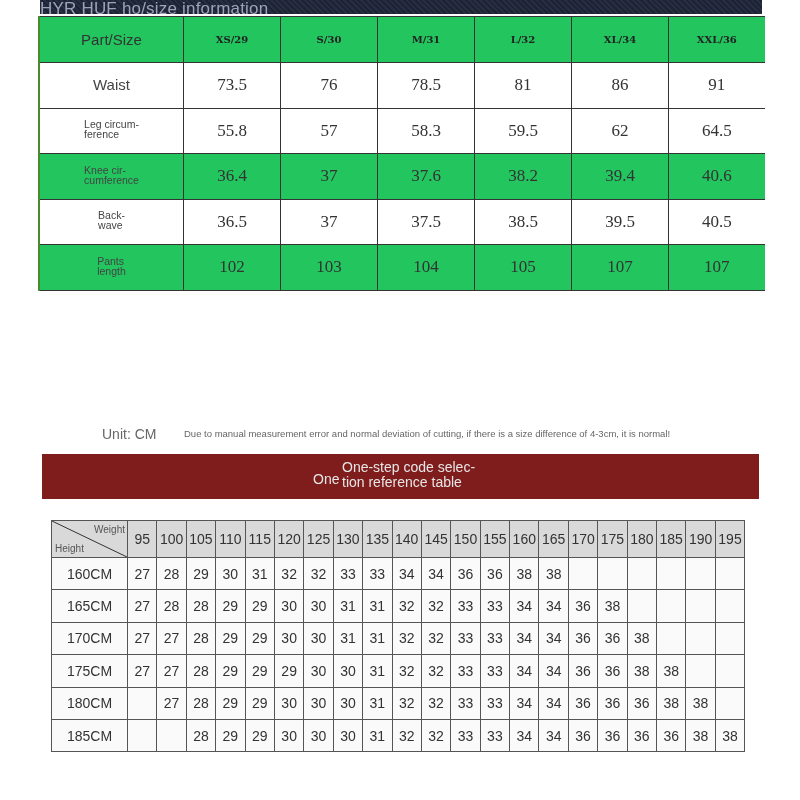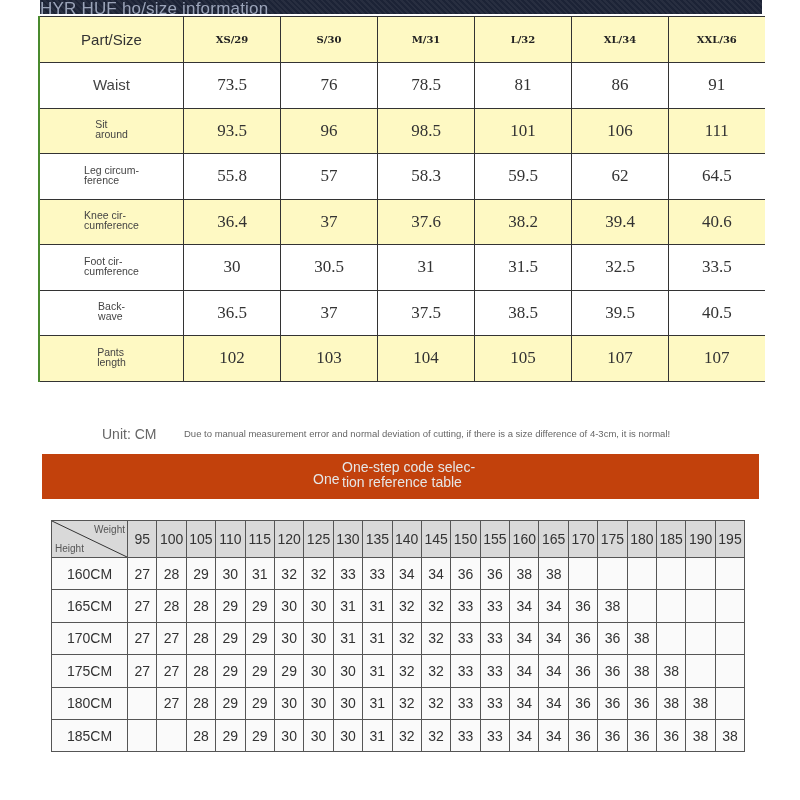--- a/index.html
+++ b/index.html
@@ -6,34 +6,34 @@
   body { width:800px; height:800px; position:relative; overflow:hidden; font-family:"Liberation Sans", sans-serif; }
 
   .top-banner { position:absolute; left:40px; top:0; width:722px; height:14px; background:#1c2336;
     background-image: repeating-linear-gradient(45deg, rgba(255,255,255,0.05) 0 2px, rgba(0,0,0,0) 2px 4px); }
   .top-banner-text { position:absolute; left:40px; top:-1px; font-size:17px; color:#9aa3b8; letter-spacing:0.2px; white-space:nowrap; }
 
   
   .size-table { position:absolute; left:38px; top:16px; border-collapse:collapse; table-layout:fixed; }
   .size-table td, .size-table th { border:1.5px solid #333; text-align:center; vertical-align:middle; padding:0; }
   .size-table tr { height:45.5px; }
-  .size-table tr.alt td, .size-table tr.alt th { background:#fef9c3; }
+  .size-table tr.alt td, .size-table tr.alt th { background:#22c55e; }
   .size-table tr.plain td, .size-table tr.plain th { background:#ffffff; }
   .size-table .part-col { width:143px; border-left:2px solid #4a8a2e; }
   .size-table .last-col { border-right:none; }
   .size-head { font-family:"DejaVu Serif", serif; font-weight:bold; font-size:10px; color:#222; }
   .size-head-label { font-family:"Liberation Sans", sans-serif; font-size:15px; color:#333; font-weight:normal; }
   .part-label { font-size:10.5px; color:#444; line-height:10px; text-align:left; display:inline-block; }
   .part-label.big { font-size:15px; line-height:16px; }
   .val { font-family:"Liberation Serif", serif; font-size:17px; color:#333; }
 
   .unit-note { position:absolute; left:102px; top:426px; font-size:14px; color:#666; }
   .disclaimer { position:absolute; left:184px; top:428px; font-size:9.5px; color:#666; white-space:nowrap; }
 
-  .banner { position:absolute; left:42px; top:454px; width:717px; height:45px; background:#c2410c; }
+  .banner { position:absolute; left:42px; top:454px; width:717px; height:45px; background:#7f1d1d; }
   .banner-small { position:absolute; left:271px; top:17px; font-size:14px; color:#e6e6e6; }
   .banner-title { position:absolute; left:300px; top:6px; font-size:14px; line-height:15px; color:#e6e6e6; }
 
   
   .hw-table { position:absolute; left:51px; top:520px; border-collapse:collapse; table-layout:fixed; }
   .hw-table td, .hw-table th { border:1.2px solid #555; text-align:center; vertical-align:middle; padding:0; font-size:14px; color:#333; font-weight:normal; }
   .hw-table thead th { background:#d9d9d9; height:36px; }
   .hw-table tbody tr { height:32.4px; }
   .hw-table tbody td { background:#fafafa; }
   .hw-table .corner { width:75px; position:relative; background:#d9d9d9; }
@@ -71,55 +71,37 @@
   </tr>
   <tr class="plain">
     <td class="part-col"><span class="part-label big">Waist</span></td>
     <td class="val">73.5</td>
     <td class="val">76</td>
     <td class="val">78.5</td>
     <td class="val">81</td>
     <td class="val">86</td>
     <td class="val last-col">91</td>
   </tr>
-  <tr class="alt">
-    <td class="part-col"><span class="part-label"><span>Sit</span><br><span>around</span></span></td>
-    <td class="val">93.5</td>
-    <td class="val">96</td>
-    <td class="val">98.5</td>
-    <td class="val">101</td>
-    <td class="val">106</td>
-    <td class="val last-col">111</td>
-  </tr>
   <tr class="plain">
     <td class="part-col"><span class="part-label"><span>Leg circum-</span><br><span>ference</span></span></td>
     <td class="val">55.8</td>
     <td class="val">57</td>
     <td class="val">58.3</td>
     <td class="val">59.5</td>
     <td class="val">62</td>
     <td class="val last-col">64.5</td>
   </tr>
   <tr class="alt">
     <td class="part-col"><span class="part-label"><span>Knee cir-</span><br><span>cumference</span></span></td>
     <td class="val">36.4</td>
     <td class="val">37</td>
     <td class="val">37.6</td>
     <td class="val">38.2</td>
     <td class="val">39.4</td>
     <td class="val last-col">40.6</td>
-  </tr>
-  <tr class="plain">
-    <td class="part-col"><span class="part-label"><span>Foot cir-</span><br><span>cumference</span></span></td>
-    <td class="val">30</td>
-    <td class="val">30.5</td>
-    <td class="val">31</td>
-    <td class="val">31.5</td>
-    <td class="val">32.5</td>
-    <td class="val last-col">33.5</td>
   </tr>
   <tr class="plain">
     <td class="part-col"><span class="part-label"><span>Back-</span><br><span>wave</span></span></td>
     <td class="val">36.5</td>
     <td class="val">37</td>
     <td class="val">37.5</td>
     <td class="val">38.5</td>
     <td class="val">39.5</td>
     <td class="val last-col">40.5</td>
   </tr>

